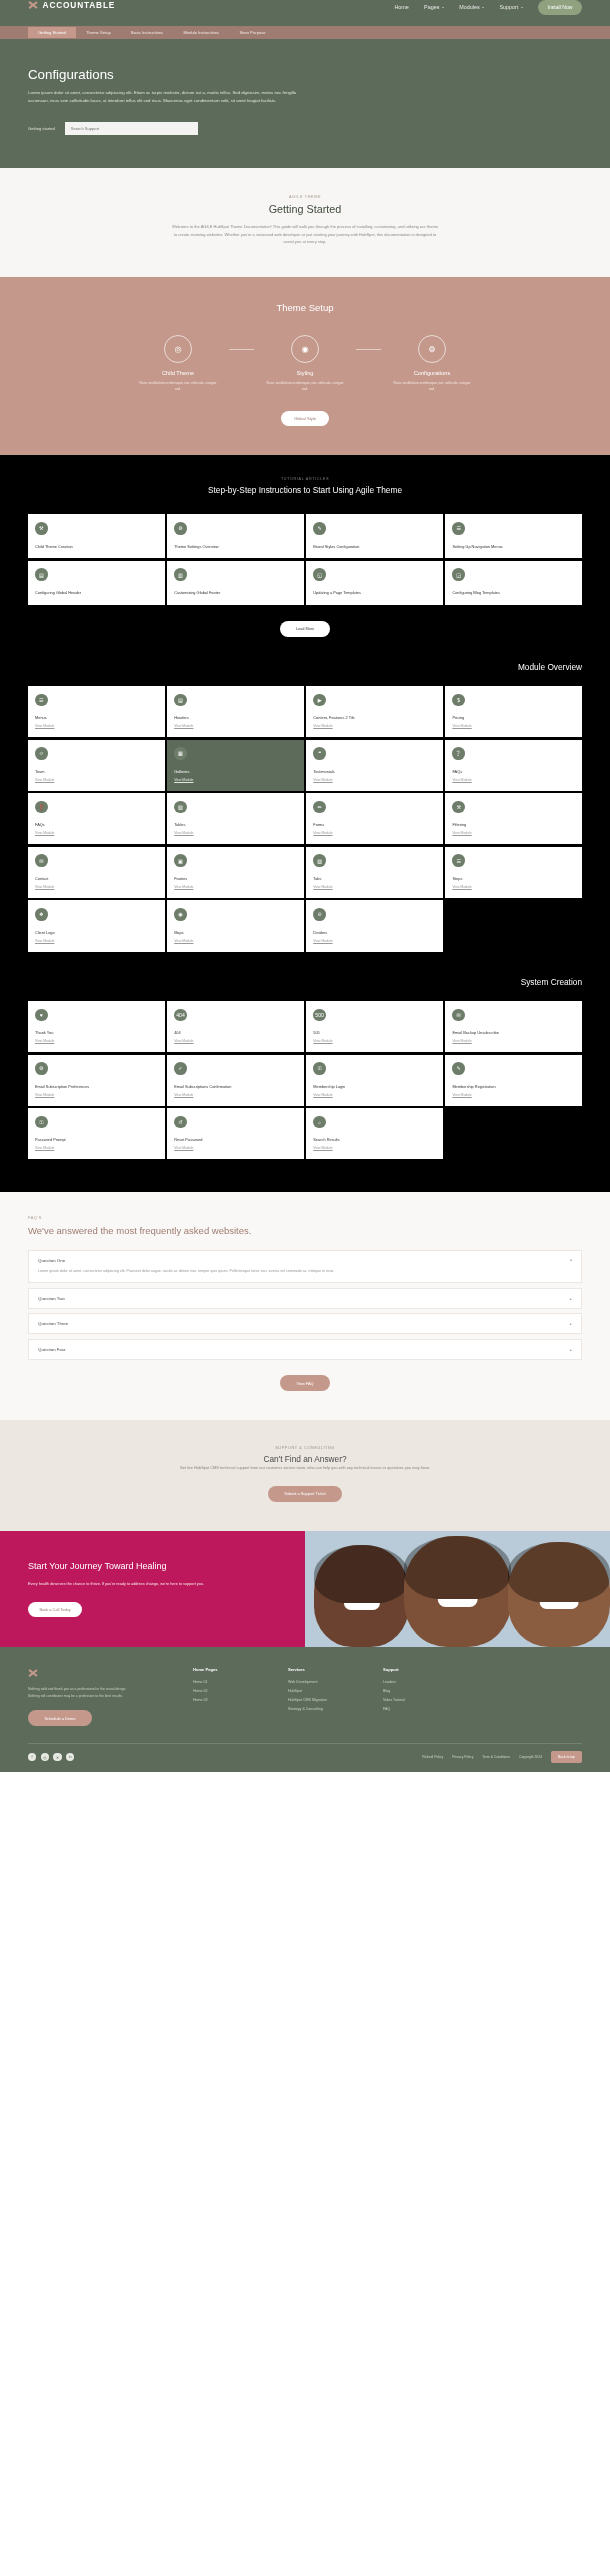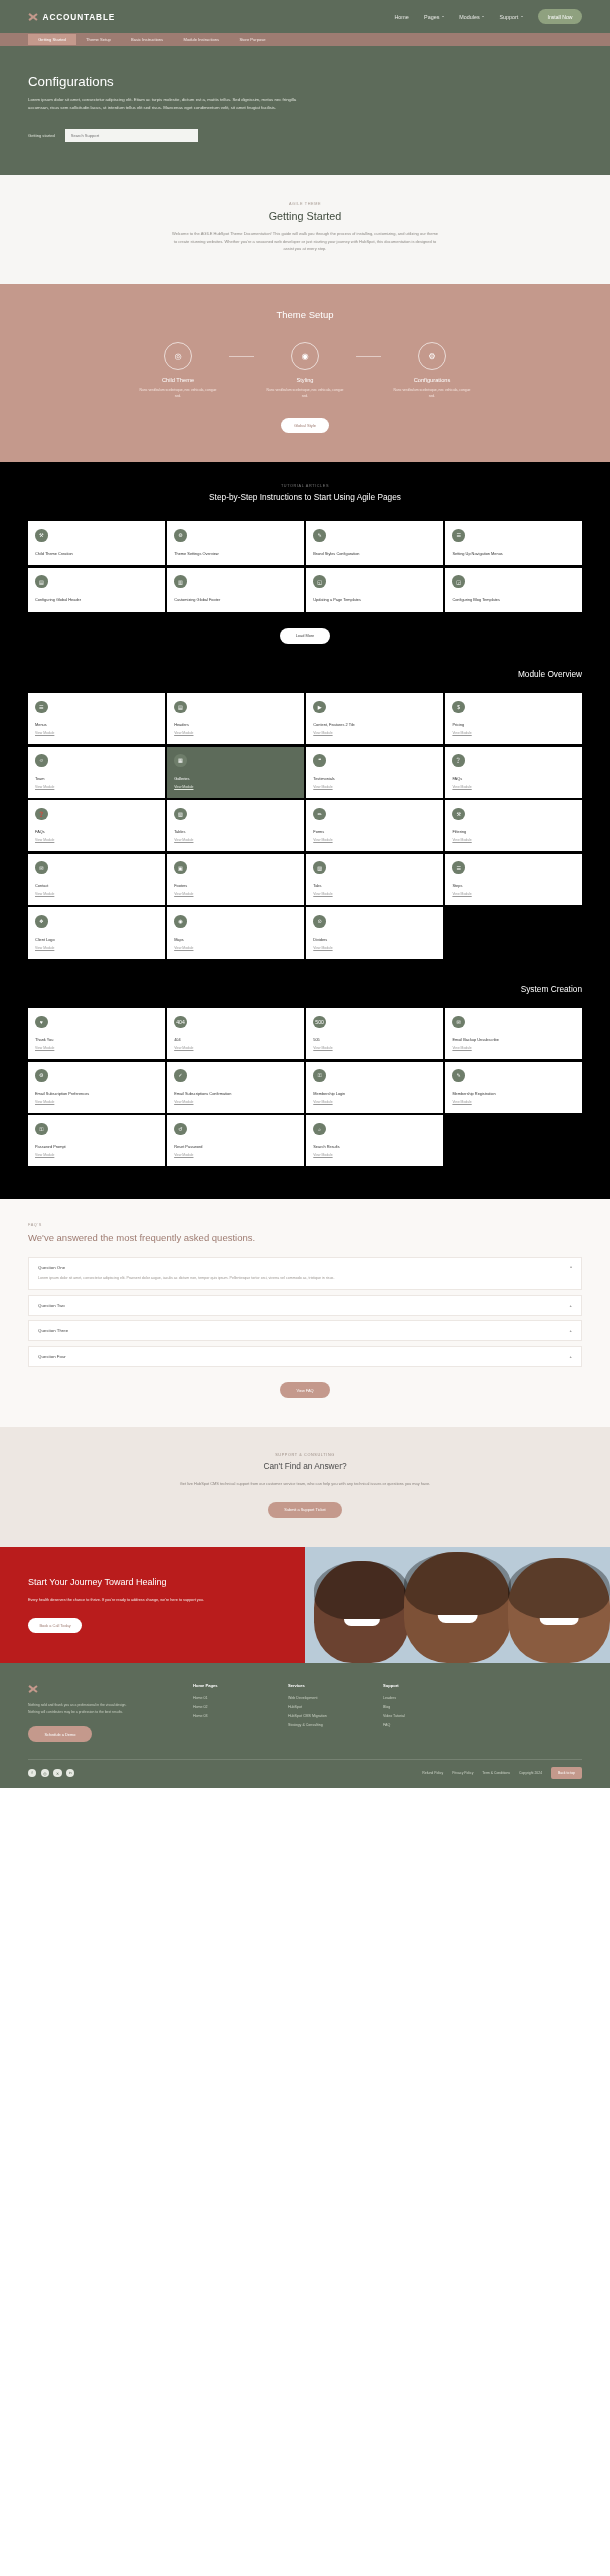--- a/index.html
+++ b/index.html
@@ -7,24 +7,24 @@
     font-family: "Liberation Sans", sans-serif;
     width: 610px;
     background: #ffffff;
     color: #3d3d3d;
     -webkit-font-smoothing: antialiased;
   }
   .page { width: 610px; overflow: hidden; }
 
   
   .topbar {
-    height: 33px;
+    height: 26px;
     background: #5d6b5a;
     display: flex;
-    align-items: center;
+    align-items: flex-start;
     padding: 0 28px;
     gap: 11.4px;
   }
   .logo { display: flex; align-items: center; gap: 4.4px; }
   .logo-mark { width: 10.2px; height: 10.2px; position: relative; }
   .logo-mark:before, .logo-mark:after {
     content: ""; position: absolute; background: #c4998c;
     width: 10.2px; height: 1.9px; top: 4.4px; left: 0;
   }
   .logo-mark:before { transform: rotate(38deg); }
@@ -131,25 +131,25 @@
   .faq-a { font-size: 3.6px; line-height: 1.95; color: #9b9691; margin-top: 5.7px; max-width: 356px; }
   .faq-cta { text-align: center; margin-top: 15.3px; }
   .pill-btn {
     background: #c4998c; color: #fff; border: none; border-radius: 9px;
     font-size: 3.9px; padding: 5.7px 16.5px; cursor: pointer;
   }
 
   
   .support { background: #ede7e2; padding: 25.4px 28px 29px; text-align: center; }
   .support .eyebrow { color: #9b8d85; }
-  .support h2 { font-size: 8.3px; color: #4a4a4a; font-weight: normal; margin-bottom: 9px; }
+  .support h2 { font-size: 8.3px; color: #4a4a4a; font-weight: normal; margin-bottom: 0; }
   .support p { font-size: 3.9px; line-height: 1.95; color: #8a837e; max-width: 254px; margin: 0 auto 14px; }
 
   
-  .journey { display: flex; background: #b91c1c; }
+  .journey { display: flex; background: #be185d; }
   .journey-left { width: 305px; padding: 29px 28px; color: #fff; }
   .journey-left h2 { font-size: 9px; font-weight: normal; line-height: 1.45; margin-bottom: 7.6px; }
   .journey-left p { font-size: 3.8px; line-height: 1.95; color: #f6ece8; max-width: 210px; margin-bottom: 14px; }
   .white-btn {
     background: #fff; color: #9e7c72; border: none; border-radius: 9px;
     font-size: 3.9px; padding: 5.1px 11.4px; cursor: pointer;
   }
   .journey-right { width: 305px; height: 116px; position: relative; overflow: hidden; background: #b9cbd8; }
   .face { position: absolute; bottom: 0; border-radius: 46% 46% 40% 40%; }
   .f1 { width: 95px; height: 102px; left: 9px; background: #6b4230; }
@@ -252,21 +252,21 @@
         <div class="step-circle">⚙</div>
         <div class="step-title">Configurations</div>
         <div class="step-desc">Nunc vestibulum scelerisque, nec vehicula, congue sed.</div>
       </div>
     </div>
     <button class="ghost-btn">Global Style</button>
   </section>
 
   <section class="dark">
     <div class="eyebrow">Tutorial Articles</div>
-    <h2>Step-by-Step Instructions to Start Using Agile Pages</h2>
+    <h2>Step-by-Step Instructions to Start Using Agile Theme</h2>
 
     <div class="card-grid g4">
       <div class="card">
           <div class="ic">⚒</div>
           <div class="t">Child Theme Creation</div>
         </div>
       <div class="card">
           <div class="ic">⚙</div>
           <div class="t">Theme Settings Overview</div>
         </div>
@@ -456,21 +456,21 @@
           <div class="ic">⌕</div>
           <div class="t">Search Results</div>
           <div class="l">View Module</div>
         </div>
       <div></div>
     </div>
   </section>
 
   <section class="faq">
     <div class="eyebrow">FAQ's</div>
-    <h2>We've answered the most frequently asked questions.</h2>
+    <h2>We've answered the most frequently asked websites.</h2>
 
     <div class="faq-item">
       <div class="faq-q">
         <span>Question One</span>
         <span>^</span>
       </div>
       <div class="faq-a">Lorem ipsum dolor sit amet, consectetur adipiscing elit. Praesent dolor augue, iaculis ac dictum non, tempor quis ipsum. Pellentesque tortor orci, viverra vel commodo ac, tristique in risus.</div>
     </div>
     <div class="faq-item">
       <div class="faq-q">

